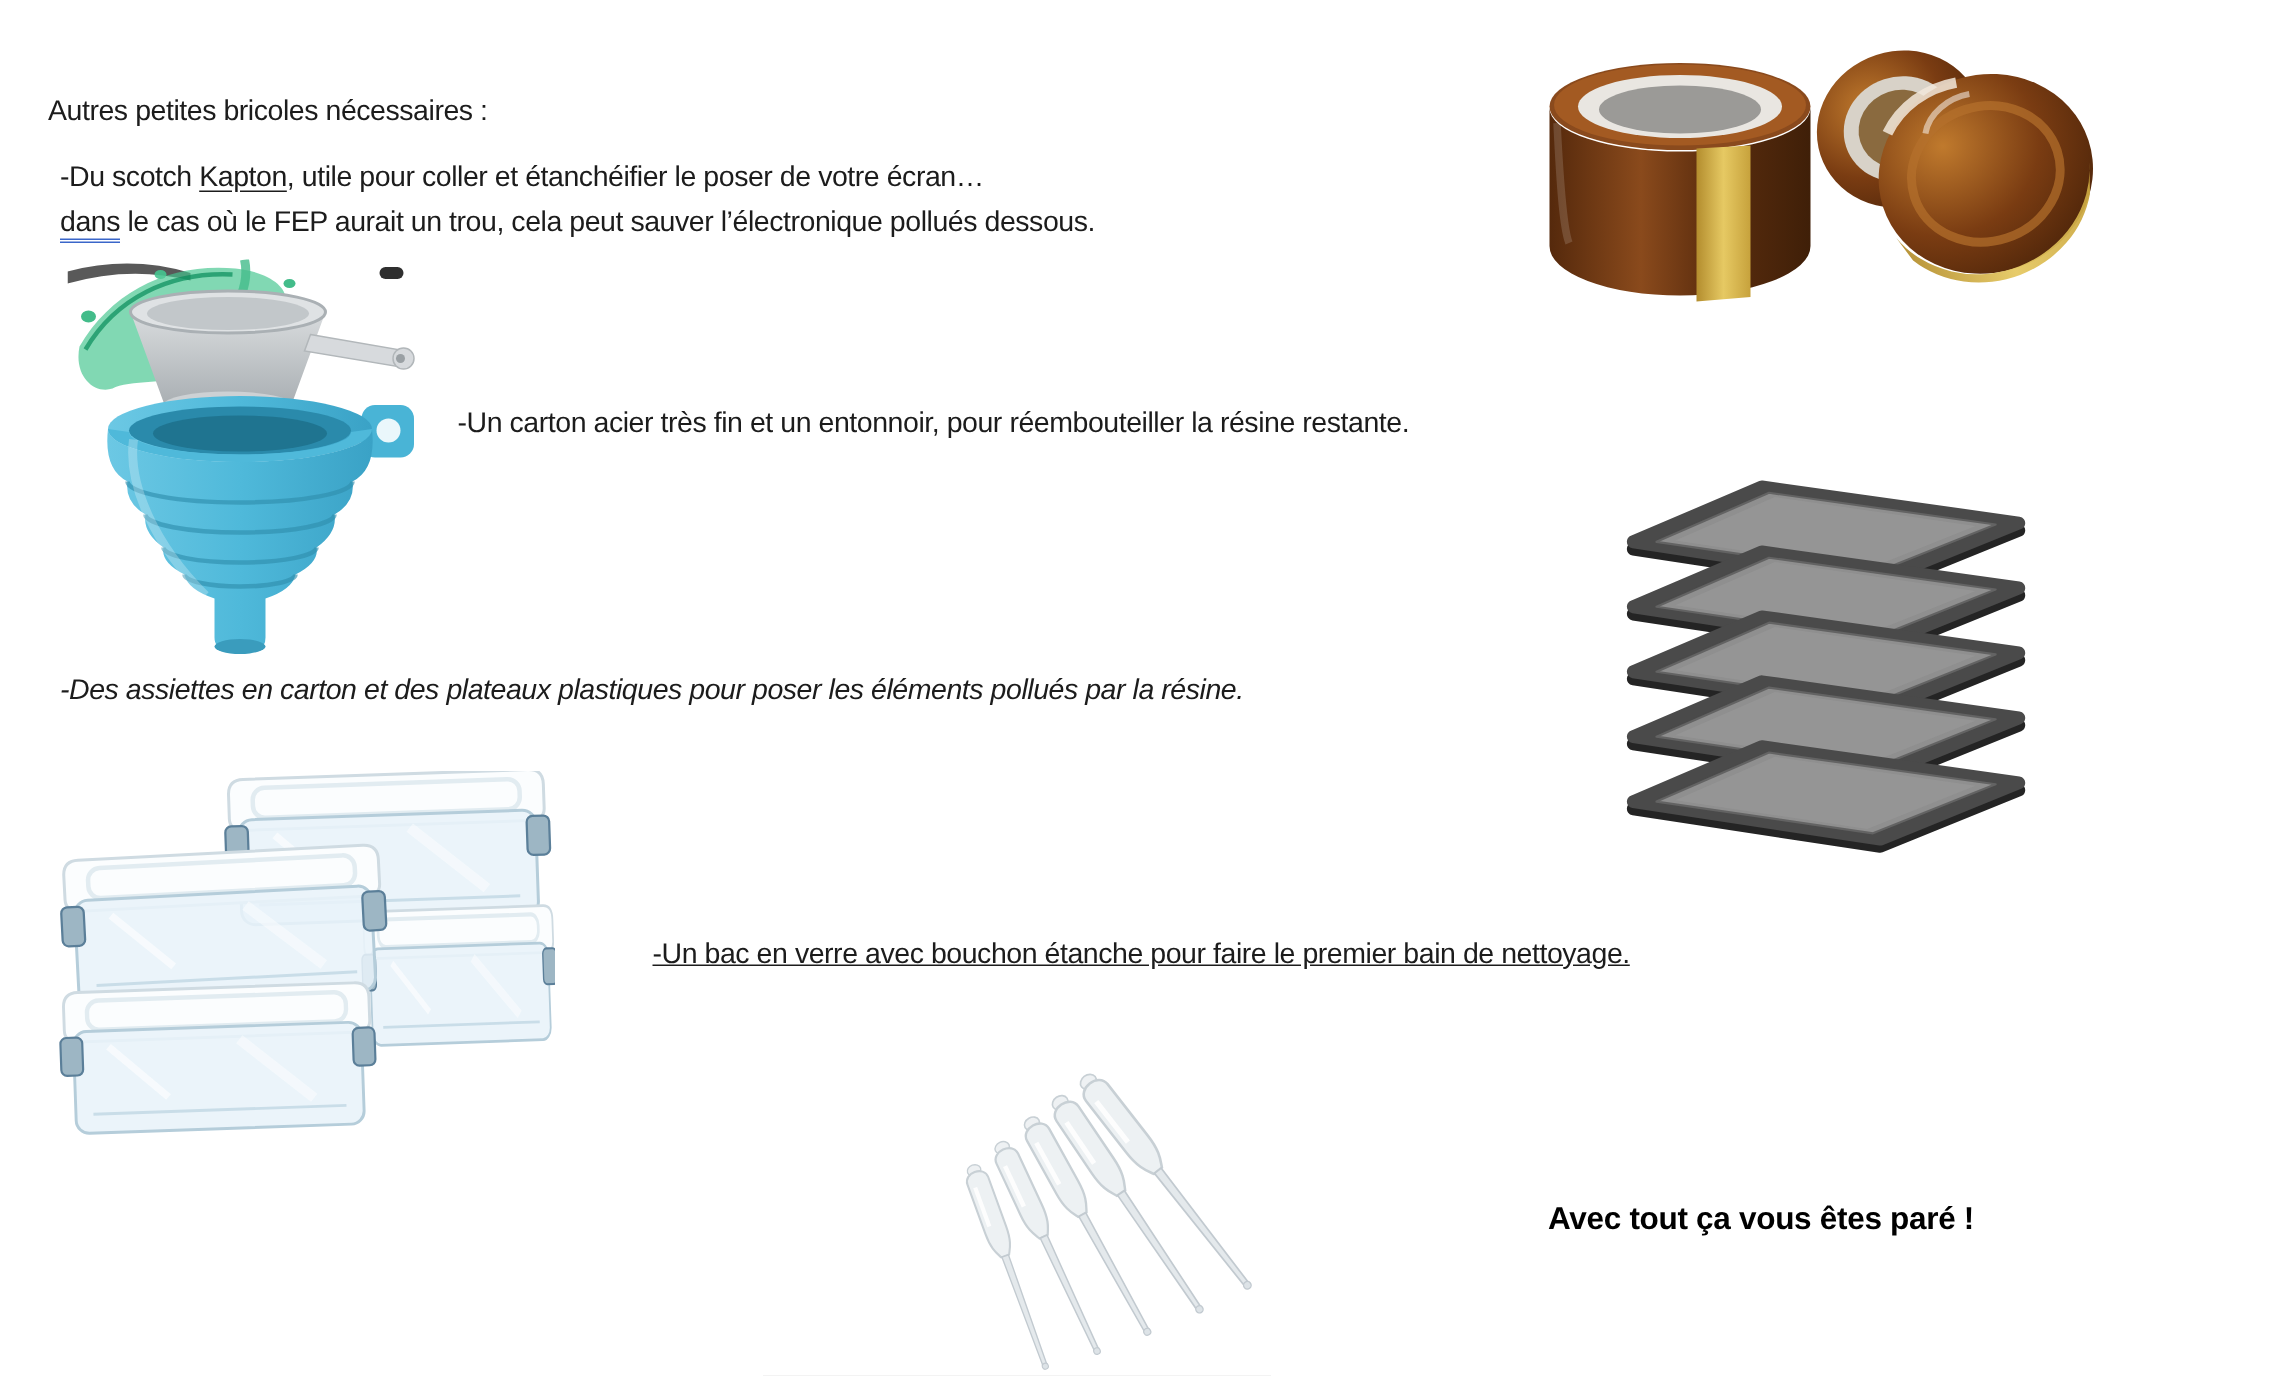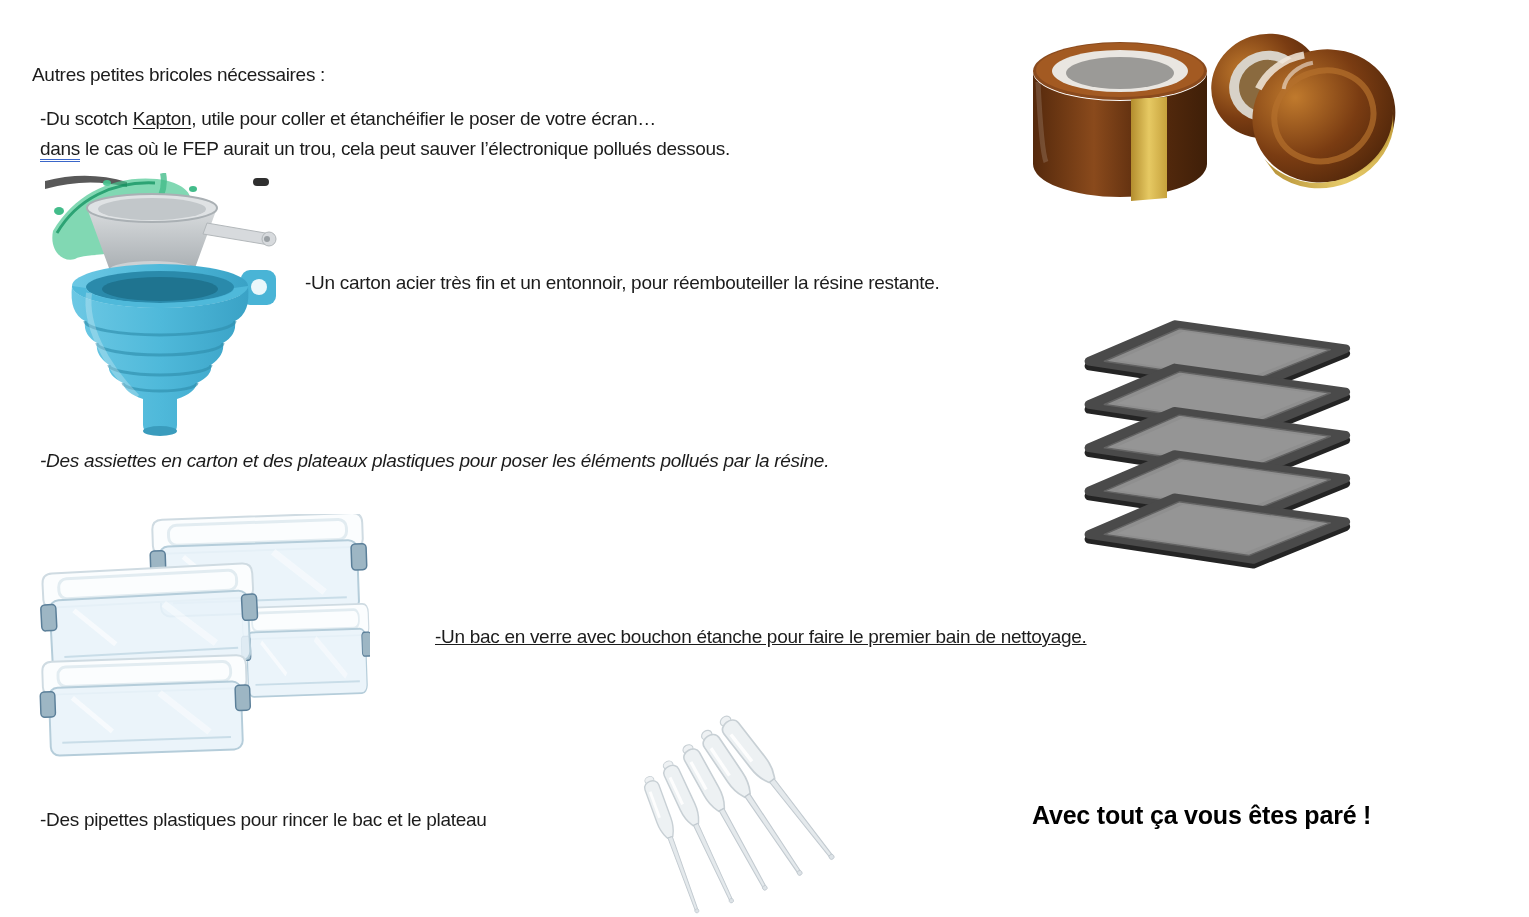--- a/index.html
+++ b/index.html
@@ -31,21 +31,21 @@
   .grammar{
     border-bottom:3px double #3a66c9;
     text-align:center;
   }
   .bullet-filter{left:305px;top:271px;}
   .bullet-trays{left:40px;top:449px;font-style:italic;}
   .bullet-glass{left:435px;top:625px;text-decoration:underline;}
   .bullet-pipettes{left:40px;top:808px;}
   .closing{
     position:absolute;left:1032px;top:801px;
-    font-size:25px;font-weight:700;color:#000;
+    font-size:21px;font-weight:700;color:#000;
     letter-spacing:-0.2px;white-space:nowrap;
   }
   figure{position:absolute;margin:0;padding:0;}
   .fig-kapton{left:1030px;top:12px;width:370px;height:200px;}
   .fig-funnel{left:45px;top:173px;width:245px;height:264px;}
   .fig-trays{left:1070px;top:316px;width:288px;height:254px;}
   .fig-glass{left:38px;top:514px;width:332px;height:252px;}
   .fig-pipettes{left:636px;top:694px;width:230px;height:220px;}
   svg{display:block;width:100%;height:100%;}
 </style>
@@ -216,17 +216,16 @@
         </g>
       </defs>
       <use href="#pp-pipette" transform="translate(14,88) rotate(-20) scale(0.92)"></use>
       <use href="#pp-pipette" transform="translate(33,73) rotate(-25) scale(0.99)"></use>
       <use href="#pp-pipette" transform="translate(53,57) rotate(-29) scale(1.05)"></use>
       <use href="#pp-pipette" transform="translate(72,43) rotate(-34) scale(1.1)"></use>
       <use href="#pp-pipette" transform="translate(91,29) rotate(-38) scale(1.14)"></use>
     </svg>
   </figure>
 
-  <div class="txt bullet-pipettes">-Des pipettes plastiques pour rincer le bac et le plateau</div>
 
   <div class="closing">Avec tout ça vous êtes paré !</div>
 
 </div>
 
 </body></html>

